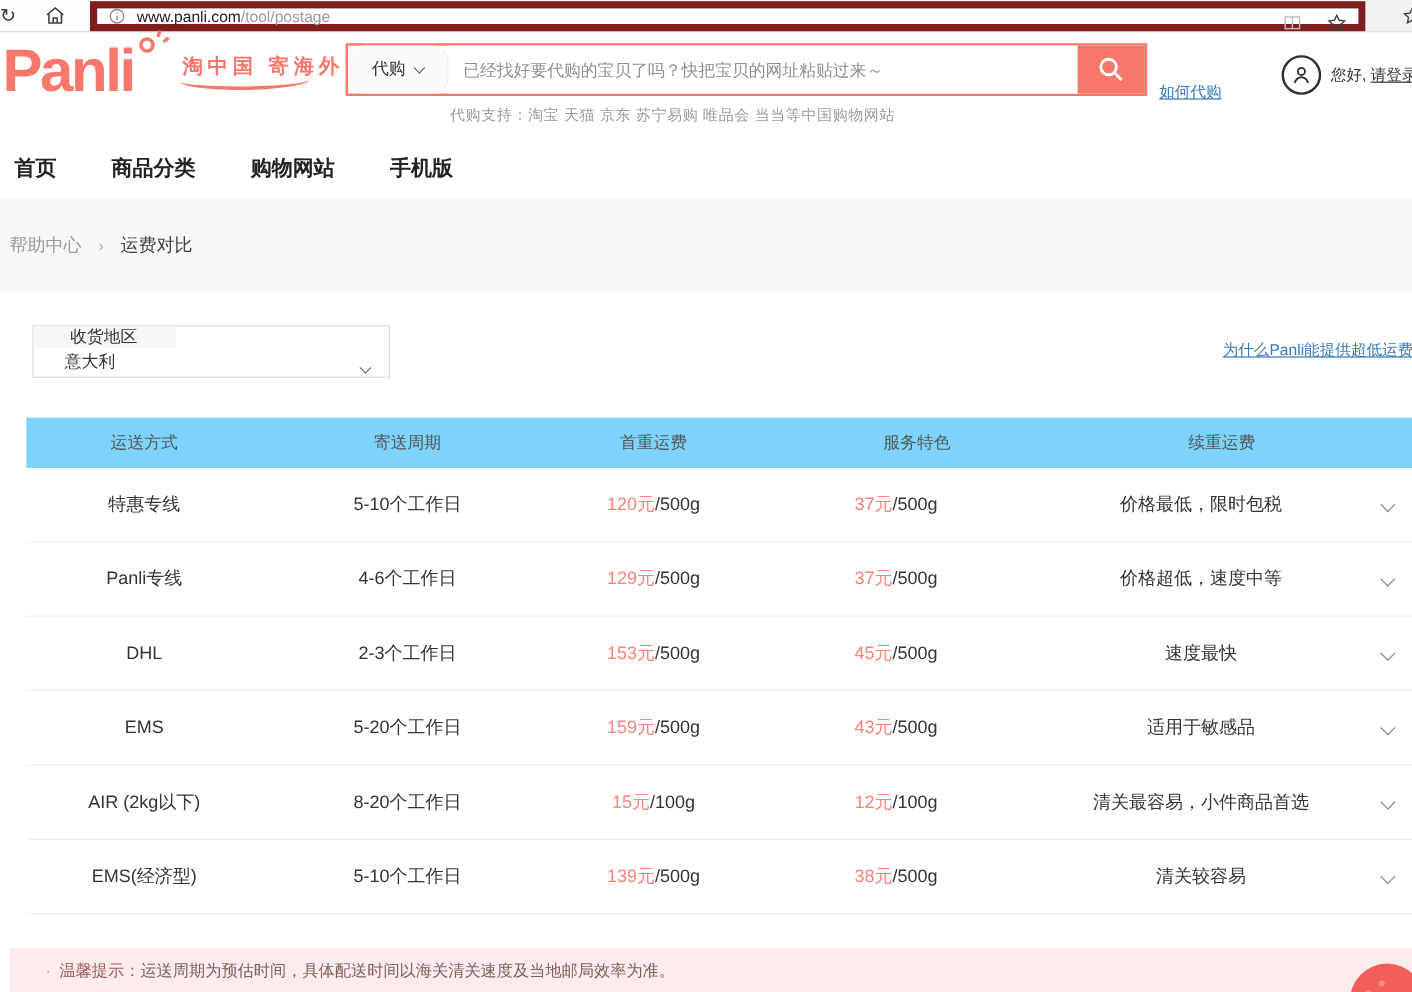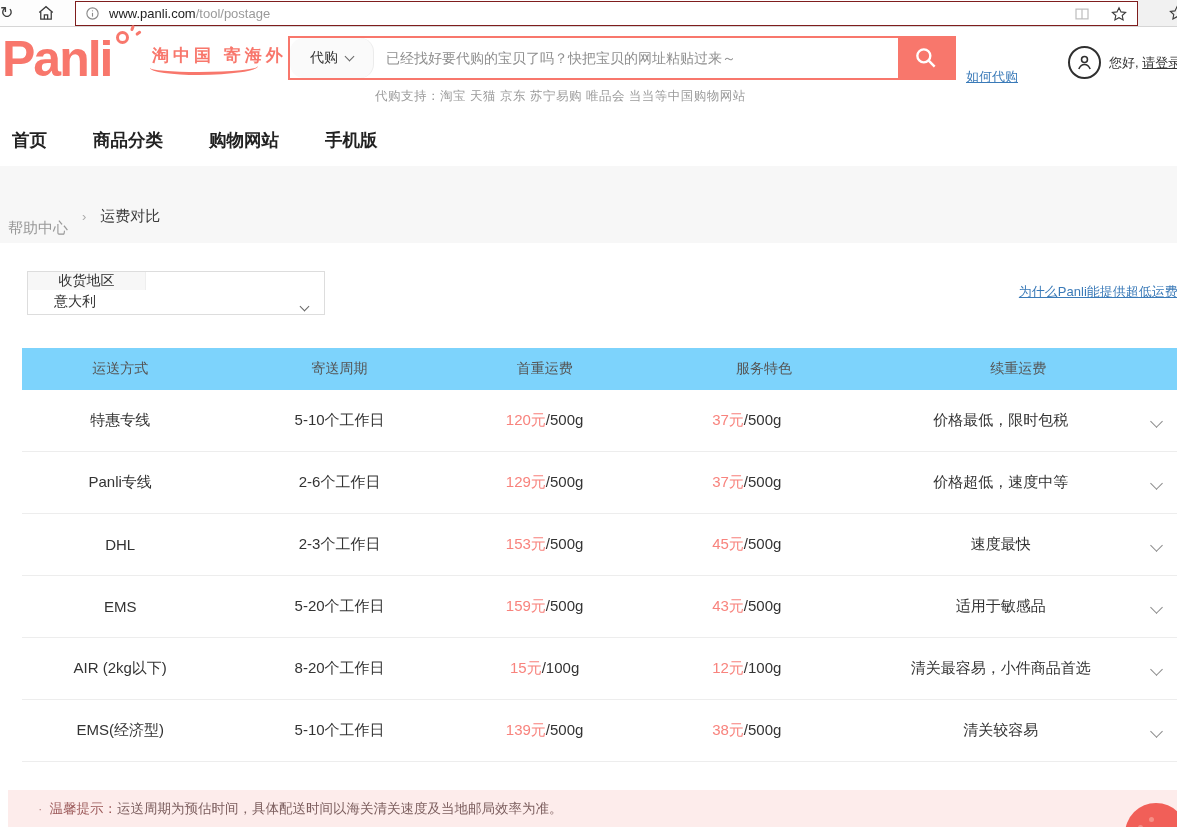--- a/index.html
+++ b/index.html
@@ -3,21 +3,21 @@
 <meta charset="utf-8">
 <style>
   * { margin:0; padding:0; box-sizing:border-box; }
   body { font-family:"Liberation Sans","DejaVu Sans",sans-serif; }
   .screen { position:relative; width:1177px; height:827px; background:#fff; overflow:hidden; }
 
   
   .chrome { position:absolute; left:0; top:0; width:1177px; height:27px; background:#fdfdfd; border-bottom:1px solid #d6d6d6; }
   .chrome .refresh { position:absolute; left:0px; top:3px; font-size:16px; color:#3c3c3c; }
   .chrome .home { position:absolute; left:37px; top:4px; }
-  .addr { position:absolute; left:75px; top:1px; width:1063px; height:25px; background:#fff; border:1px solid #7f1d1d; display:flex; align-items:center; }
+  .addr { position:absolute; left:75px; top:1px; width:1063px; height:25px; background:#fff; border:6px solid #7f1d1d; display:flex; align-items:center; }
   .addr .info { margin-left:9px; }
   .addr .url { margin-left:9px; font-size:13px; color:#222; }
   .addr .url .path { color:#9a9a9a; }
   .addr .book { position:absolute; right:46px; top:3px; }
   .addr .star { position:absolute; right:9px; top:3px; }
   .chrome-right { position:absolute; right:0; top:0; width:39px; height:26px; background:#f1f1f1; }
   .chrome-right .hub { position:absolute; right:-9px; top:4px; }
 
   
   .site-header { position:absolute; left:0; top:28px; width:1177px; height:85px; background:#fff; }
@@ -41,21 +41,21 @@
   .user-text { font-size:13px; color:#333; white-space:nowrap; }
   .user-text .login { text-decoration:underline; cursor:pointer; }
 
   
   .nav { position:absolute; left:0; top:113px; width:1177px; height:53px; background:#fff; display:flex; align-items:center; gap:46px; padding-left:12px; }
   .nav-item { font-size:17.5px; font-weight:700; color:#222; cursor:pointer; }
 
   
   .crumb-band { position:absolute; left:0; top:166px; width:1177px; height:77px; background:#f7f7f7; }
   .crumbs { position:absolute; left:8px; top:29px; display:flex; align-items:center; gap:14px; font-size:15px; }
-  .crumb-parent { color:#999; cursor:pointer;margin-top:24px; }
+  .crumb-parent { color:#999; cursor:pointer; }
   .crumb-sep { color:#aaa; font-size:13px; }
   .crumb-current { color:#3c3c3c; }
 
   
   .content { position:absolute; left:0; top:243px; width:1177px; height:584px; background:#fff; }
   .region-box { position:absolute; left:27px; top:28px; width:298px; height:44px; border:1px solid #ddd; display:flex;flex-direction:column; }
   .region-label { width:118px; background:#f7f7f7; border-right:1px solid #eee; display:flex; align-items:center; justify-content:center; font-size:14px; color:#333; }
   .region-value { flex:1; display:flex; align-items:center; padding-left:26px; font-size:14px; color:#333; position:relative; cursor:pointer; }
   .region-value .chev { position:absolute; right:16px; top:17px; }
   .why-link { position:absolute; right:-8px; top:40px; font-size:13px; color:#3a7ab8; text-decoration:underline; white-space:nowrap; cursor:pointer; }
@@ -198,21 +198,21 @@
     <div class="c c1">特惠专线</div>
     <div class="c c2">5-10个工作日</div>
     <div class="c c3"><span class="price">120元</span><span>/500g</span></div>
     <div class="c c4"><span class="price">37元</span><span>/500g</span></div>
     <div class="c c5">价格最低，限时包税</div>
     <div class="c c6"><span class="chev"></span></div>
   </div>
 
   <div class="trow">
     <div class="c c1">Panli专线</div>
-    <div class="c c2">2-6个工作日</div>
+    <div class="c c2">4-6个工作日</div>
     <div class="c c3"><span class="price">129元</span><span>/500g</span></div>
     <div class="c c4"><span class="price">37元</span><span>/500g</span></div>
     <div class="c c5">价格超低，速度中等</div>
     <div class="c c6"><span class="chev"></span></div>
   </div>
 
   <div class="trow">
     <div class="c c1">DHL</div>
     <div class="c c2">2-3个工作日</div>
     <div class="c c3"><span class="price">153元</span><span>/500g</span></div>

